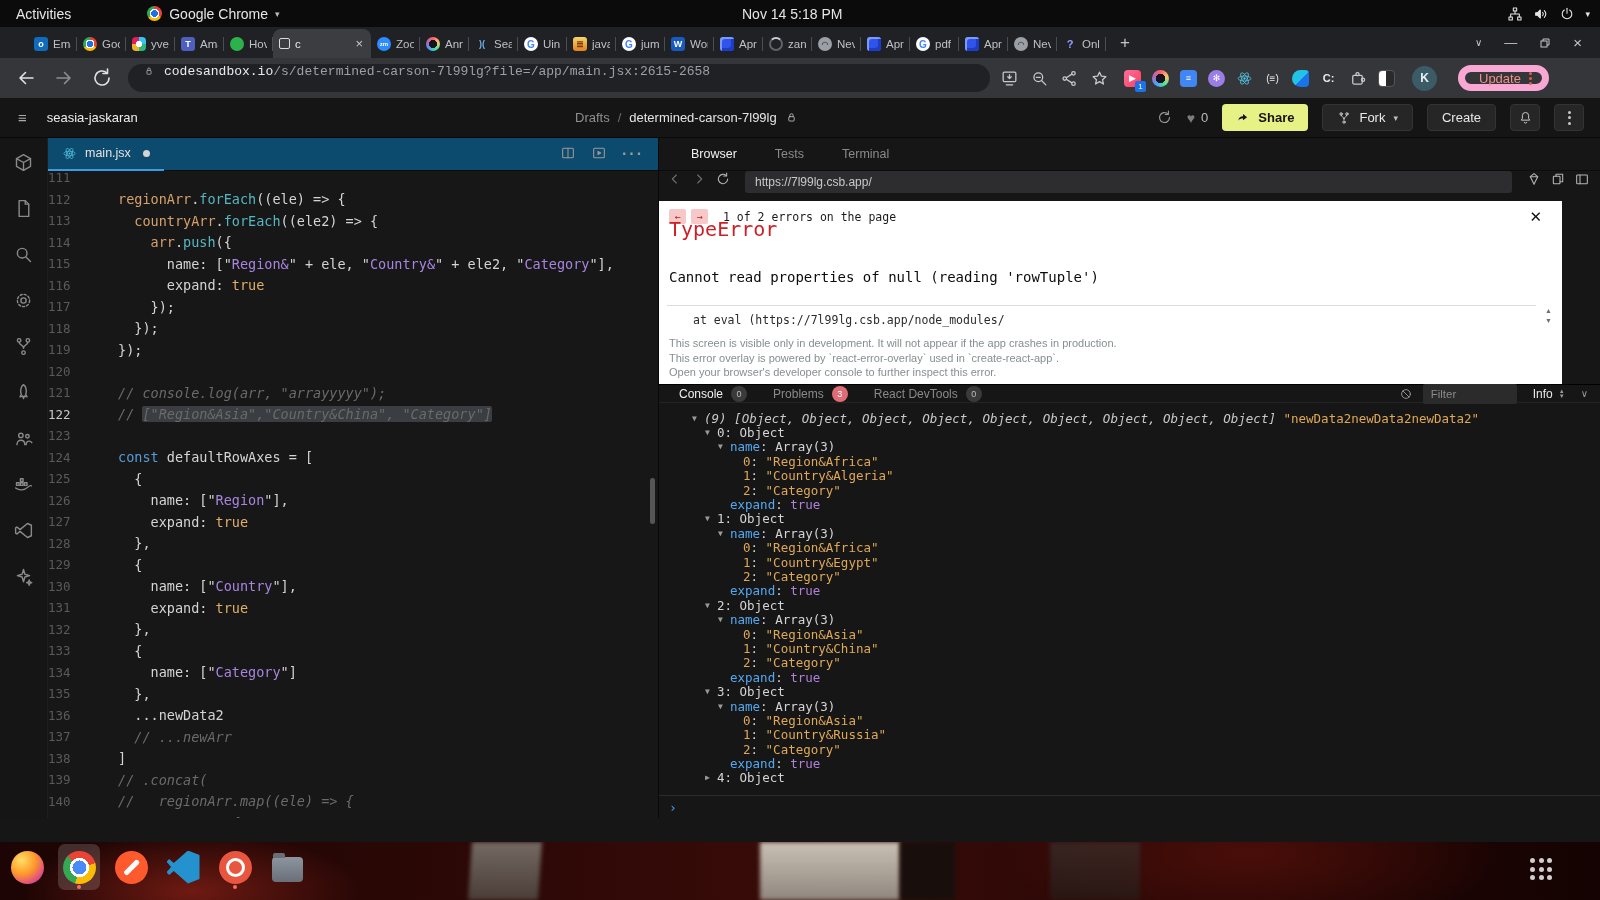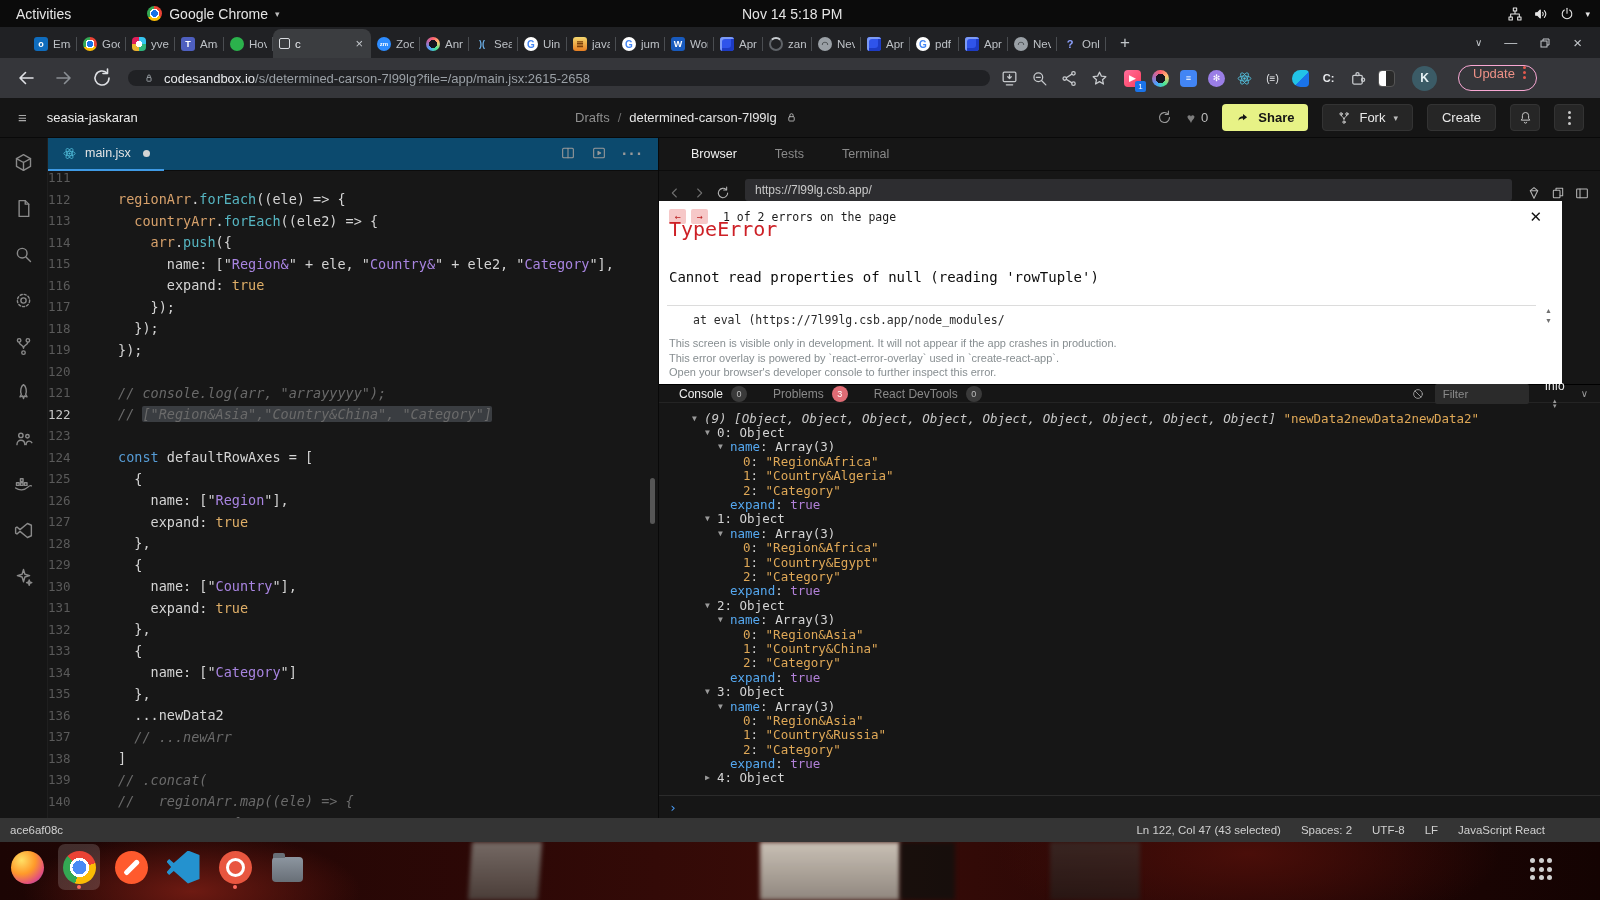--- a/index.html
+++ b/index.html
@@ -42,37 +42,37 @@
     background:radial-gradient(circle,#1a73e8 0 31%,#fff 31% 45%,transparent 45%),
       conic-gradient(#ea4335 0 33%,#fbbc05 33% 66%,#34a853 66%); }
   .spinnerfv { border:2px solid #5f6368; border-top-color:#c8ccd0; background:transparent; }
 
   
   #toolbar { position:absolute; top:58px; left:0; right:0; height:40px; background:#35363a;
     display:flex; align-items:center; }
   .navbtn { width:24px; height:24px; color:#dfe1e5; margin-left:14px; flex:none; }
   .navbtn.dim { color:#8a8f94; }
   .navbtn svg { width:100%; height:100%; }
-  #omnibox { margin-left:14px; width:862px; height:16px; background:#202124; border-radius:14px;
-    display:flex; align-items:center; padding:0 14px; gap:8px; }
+  #omnibox { margin-left:14px; width:862px; height:28px; background:#202124; border-radius:14px;
+    display:flex; padding:0 14px; gap:8px;font-family:Liberation Mono, monospace; }
   #omnibox .lock { width:14px; height:14px; color:#9aa0a6; flex:none; }
   #omnibox .lock svg { width:100%; height:100%; }
   #url { font-size:13px; color:#9aa0a6; white-space:nowrap; overflow:hidden; }
   #url b { color:#e8eaed; font-weight:400; }
   #tb-actions { display:flex; align-items:center; gap:11px; margin-left:10px; }
   .tbicon { width:19px; height:19px; color:#c7cacd; flex:none; position:relative; }
   .tbicon svg { width:100%; height:100%; }
   .ext { width:17px; height:17px; border-radius:4px; display:inline-flex; align-items:center; justify-content:center;
     font-size:9px; color:#fff; position:relative; flex:none; }
   .ext .badge { position:absolute; right:-5px; bottom:-5px; background:#1a73e8; color:#fff; font-size:8px;
     min-width:11px; height:11px; border-radius:2px; display:flex; align-items:center; justify-content:center; }
   #avatar { width:25px; height:25px; border-radius:50%; background:#3b5b66; color:#e6f1f4;
     display:flex; align-items:center; justify-content:center; font-size:12px; font-weight:700; margin-left:6px; }
-  #update-btn { margin:0 12px 0 10px; height:26px; border:1px solid #f9a8d4; border-radius:13px; color:#ee9187;
-    display:flex; gap:8px; padding:0 10px 0 14px; font-size:13px; }
+  #update-btn { margin:0 12px 0 10px; height:26px; border:7px solid #f9a8d4; border-radius:13px; color:#ee9187;
+    display:flex; align-items:center; gap:8px; padding:0 10px 0 14px; font-size:13px; }
   #update-btn .dots { color:#e2594e; font-weight:700; letter-spacing:0; font-size:11px; line-height:3px;
     display:flex; flex-direction:column; gap:2px; }
   #update-btn .dots i { width:3px; height:3px; border-radius:50%; background:#e2594e; display:block; }
 
   
   #csb-header { position:absolute; top:98px; left:0; right:0; height:40px; background:#151515;
     border-bottom:1px solid #090909; display:flex; align-items:center; color:#e5e5e5; }
   #hamburger { margin-left:18px; color:#a9a9a9; font-size:15px; }
   #workspace { margin-left:20px; font-size:13px; color:#ededed; }
   #breadcrumb { position:absolute; left:575px; display:flex; align-items:center; gap:8px; font-size:13px; }
@@ -124,21 +124,21 @@
   .tk-o { color:#d7a16b; } .tk-t { color:#56b6c2; } .tk-w { color:#d4d4d4; }
   .tk-s { color:#a884e0; } .tk-b { color:#e0af68; } .tk-k { color:#569cd6; }
   .tk-c { color:#6a6a6a; font-style:italic; } .tk-sel { background:#3a3d41; border-radius:2px; }
   #ed-scroll { position:absolute; right:3px; top:340px; width:5px; height:46px; background:#565656; border-radius:3px; }
 
   
   #devpanel { flex:1; background:#161616; display:flex; flex-direction:column; position:relative; }
   #dev-tabs { height:33px; display:flex; align-items:center; gap:38px; padding-left:32px;
     border-bottom:1px solid #0c0c0c; font-size:12.5px; color:#8a8a8a; }
   #dev-tabs .dtab.active { color:#f0f0f0; }
-  #preview-nav { height:30px; display:flex; align-items:flex-end; padding:0 10px 0 8px; gap:8px; }
+  #preview-nav { height:30px; display:flex; align-items:flex-start; padding:0 10px 17px 8px; gap:8px; }
   #preview-nav .pn { width:16px; height:16px; color:#6f6f6f; flex:none; }
   #preview-nav .pn.lit { color:#b5b5b5; }
   #preview-nav .pn svg { width:100%; height:100%; }
   #purl { flex:1; height:22px; background:#2d2d30; border-radius:3px; display:flex; align-items:center;
     padding:0 10px; font-size:12px; color:#c9c9c9; margin:0 6px; }
   
   #overlay { height:183px; margin-right:38px; background:#fff; position:relative; color:#111;
     font-family:"DejaVu Sans Mono", monospace; }
   #ov-nav { position:absolute; top:8px; left:10px; display:flex; align-items:center; gap:5px; }
   .ov-arrow { width:17px; height:15px; background:#f6c8c8; color:#b92020; font-size:10px;
@@ -164,21 +164,21 @@
   .ctab.active { color:#f0f0f0; }
   .cbadge { min-width:16px; height:16px; border-radius:50%; background:#3a3a3a; color:#bdbdbd; font-size:9px;
     display:flex; align-items:center; justify-content:center; padding:0 3px; }
   .cbadge.alert { background:#e06c75; color:#fff; }
   #console-right { margin-left:auto; display:flex; align-items:center; gap:10px; }
   #console-right .ic { width:14px; height:14px; color:#9a9a9a; }
   #console-right .ic svg { width:100%; height:100%; }
   #filter-input { width:94px; height:20px; background:#2b2b2b; border:none; border-radius:2px; color:#cfcfcf;
     font-size:11.5px; padding:0 8px; outline:none; }
   #filter-input::placeholder { color:#8a8a8a; }
-  #level-select { display:flex; align-items:center; gap:6px; color:#e8e8e8; font-size:12px; padding:2px 6px;flex-direction:column; }
+  #level-select { display:flex; align-items:center; gap:6px; color:#e8e8e8; font-size:12px; padding:2px 6px; }
   #level-select .ud { display:flex; flex-direction:column; font-size:6px; color:#9a9a9a; line-height:5px; }
   #console-chev { color:#9a9a9a; font-size:10px; }
   #console-log { flex:1; overflow:hidden; padding-top:8px; font-family:"DejaVu Sans Mono", monospace; font-size:12.5px; }
   .lrow { height:14.4px; display:flex; align-items:center; white-space:pre; }
   .lcaret { width:12px; flex:none; color:#9a9a9a; font-size:8px; text-align:left; }
   .cl-arr { color:#c8c8c8; font-style:italic; } .cl-str { color:#dfa857; } .cl-key { color:#55a8f0; }
   .cl-bool { color:#b180d7; } .cl-w { color:#d4d4d4; } .cl-num { color:#dfa857; }
   #console-prompt { height:23px; border-top:1px solid #2b2b2b; display:flex; align-items:center;
     padding-left:10px; color:#4a9df8; font-size:13px; font-family:"DejaVu Sans Mono",monospace; }
 
@@ -697,30 +697,20 @@
           <div class="lrow" style="padding-left: 72px;"><span class="lcaret"></span><span class="cl-num">0</span><span class="cl-w">: </span><span class="cl-str">"Region&amp;Asia"</span></div>
           <div class="lrow" style="padding-left: 72px;"><span class="lcaret"></span><span class="cl-num">1</span><span class="cl-w">: </span><span class="cl-str">"Country&amp;Russia"</span></div>
           <div class="lrow" style="padding-left: 72px;"><span class="lcaret"></span><span class="cl-num">2</span><span class="cl-w">: </span><span class="cl-str">"Category"</span></div>
           <div class="lrow" style="padding-left: 59px;"><span class="lcaret"></span><span class="cl-key">expand</span><span class="cl-w">: </span><span class="cl-bool">true</span></div>
           <div class="lrow" style="padding-left: 46px;"><span class="lcaret">▶</span><span class="cl-w">4: Object</span></div>
         </div>
       <div id="console-prompt">›</div>
     </div>
   </div>
 
-  <div id="statusbar">
-    <span id="status-left">ace6af08c</span>
-    <span id="status-right">
-        <span>Ln 122, Col 47 (43 selected)</span>
-        <span>Spaces: 2</span>
-        <span>UTF-8</span>
-        <span>LF</span>
-        <span>JavaScript React</span>
-      </span>
-  </div>
 
   <div id="dockarea">
     <div class="wpfig" id="wp1"></div>
     <div class="wpfig" id="wp2"></div>
     <div class="wpfig" id="wp3"></div>
     <div class="wpfig" id="wp4"></div>
     <div id="dock">
         <div class="dock-item">
           <span class="dk ff"></span>
         </div>

